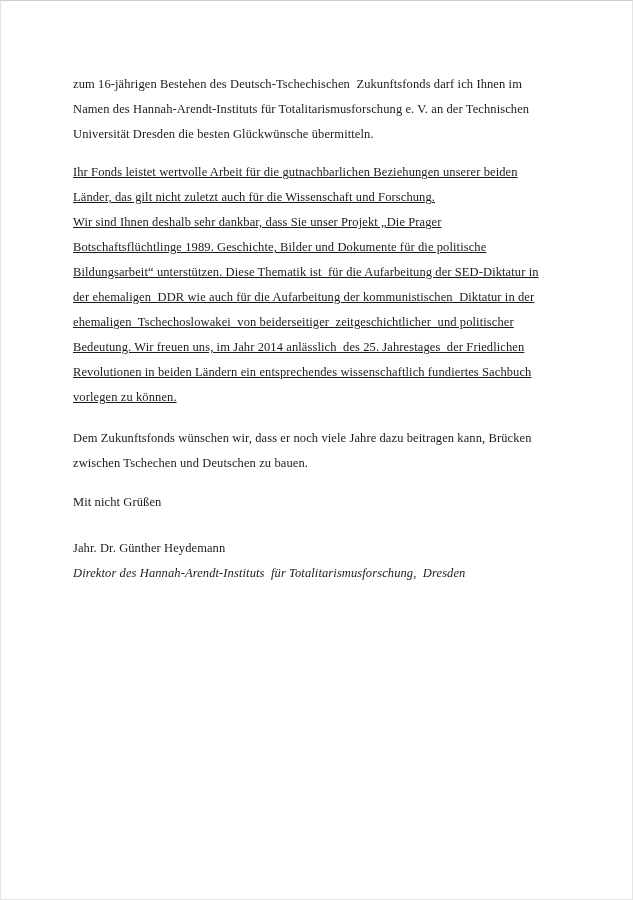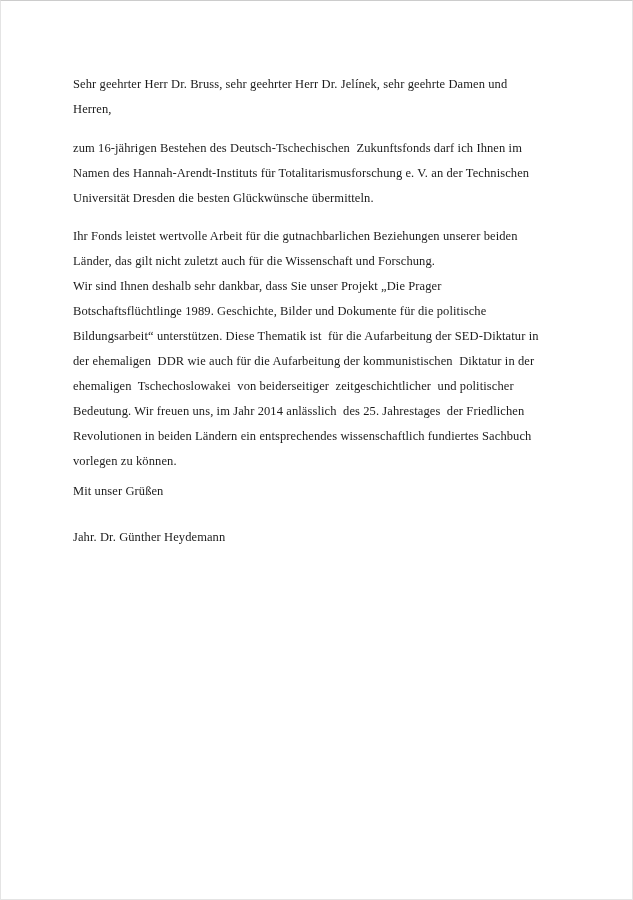--- a/index.html
+++ b/index.html
@@ -25,50 +25,51 @@
     font-size: 12.5px;
     line-height: 25px;
     letter-spacing: 0.1px;
   }
   .para {
     margin: 0;
     white-space: pre-wrap;
   }
   .salutation   { margin-bottom: 14px; }
   .para-intro   { margin-bottom: 13px; }
-  .para-main    { margin-bottom: 5px;  }
+  .para-main    { margin-bottom: 16px; text-decoration: underline;  }
   .para-wishes  { margin-bottom: 14px; }
   .closing      { margin-bottom: 21px; }
   .sig-name     { margin: 0; }
   .sig-title    { margin: 0; font-style: italic; }
 </style>
 </head>
 <body>
 
 <div class="page">
   <div class="letter-body">
 
-    <p class="para salutation">Sehr geehrter Herr Dr. Bruss, sehr geehrter Herr Dr. Jelínek, sehr geehrte Damen und
-Herren,</p>
 
     <p class="para para-intro">zum 16-jährigen Bestehen des Deutsch-Tschechischen  Zukunftsfonds darf ich Ihnen im
 Namen des Hannah-Arendt-Instituts für Totalitarismusforschung e. V. an der Technischen
 Universität Dresden die besten Glückwünsche übermitteln.</p>
 
     <p class="para para-main">Ihr Fonds leistet wertvolle Arbeit für die gutnachbarlichen Beziehungen unserer beiden
 Länder, das gilt nicht zuletzt auch für die Wissenschaft und Forschung.
 Wir sind Ihnen deshalb sehr dankbar, dass Sie unser Projekt „Die Prager
 Botschaftsflüchtlinge 1989. Geschichte, Bilder und Dokumente für die politische
 Bildungsarbeit“ unterstützen. Diese Thematik ist  für die Aufarbeitung der SED-Diktatur in
 der ehemaligen  DDR wie auch für die Aufarbeitung der kommunistischen  Diktatur in der
 ehemaligen  Tschechoslowakei  von beiderseitiger  zeitgeschichtlicher  und politischer
 Bedeutung. Wir freuen uns, im Jahr 2014 anlässlich  des 25. Jahrestages  der Friedlichen
 Revolutionen in beiden Ländern ein entsprechendes wissenschaftlich fundiertes Sachbuch
 vorlegen zu können.</p>
 
+    <p class="para para-wishes">Dem Zukunftsfonds wünschen wir, dass er noch viele Jahre dazu beitragen kann, Brücken
+zwischen Tschechen und Deutschen zu bauen.</p>
 
-    <p class="para closing">Mit unser Grüßen</p>
+    <p class="para closing">Mit nicht Grüßen</p>
 
     <p class="para sig-name">Jahr. Dr. Günther Heydemann</p>
 
+    <p class="para sig-title">Direktor des Hannah-Arendt-Instituts  für Totalitarismusforschung,  Dresden</p>
 
   </div>
 </div>
 
 </body></html>

